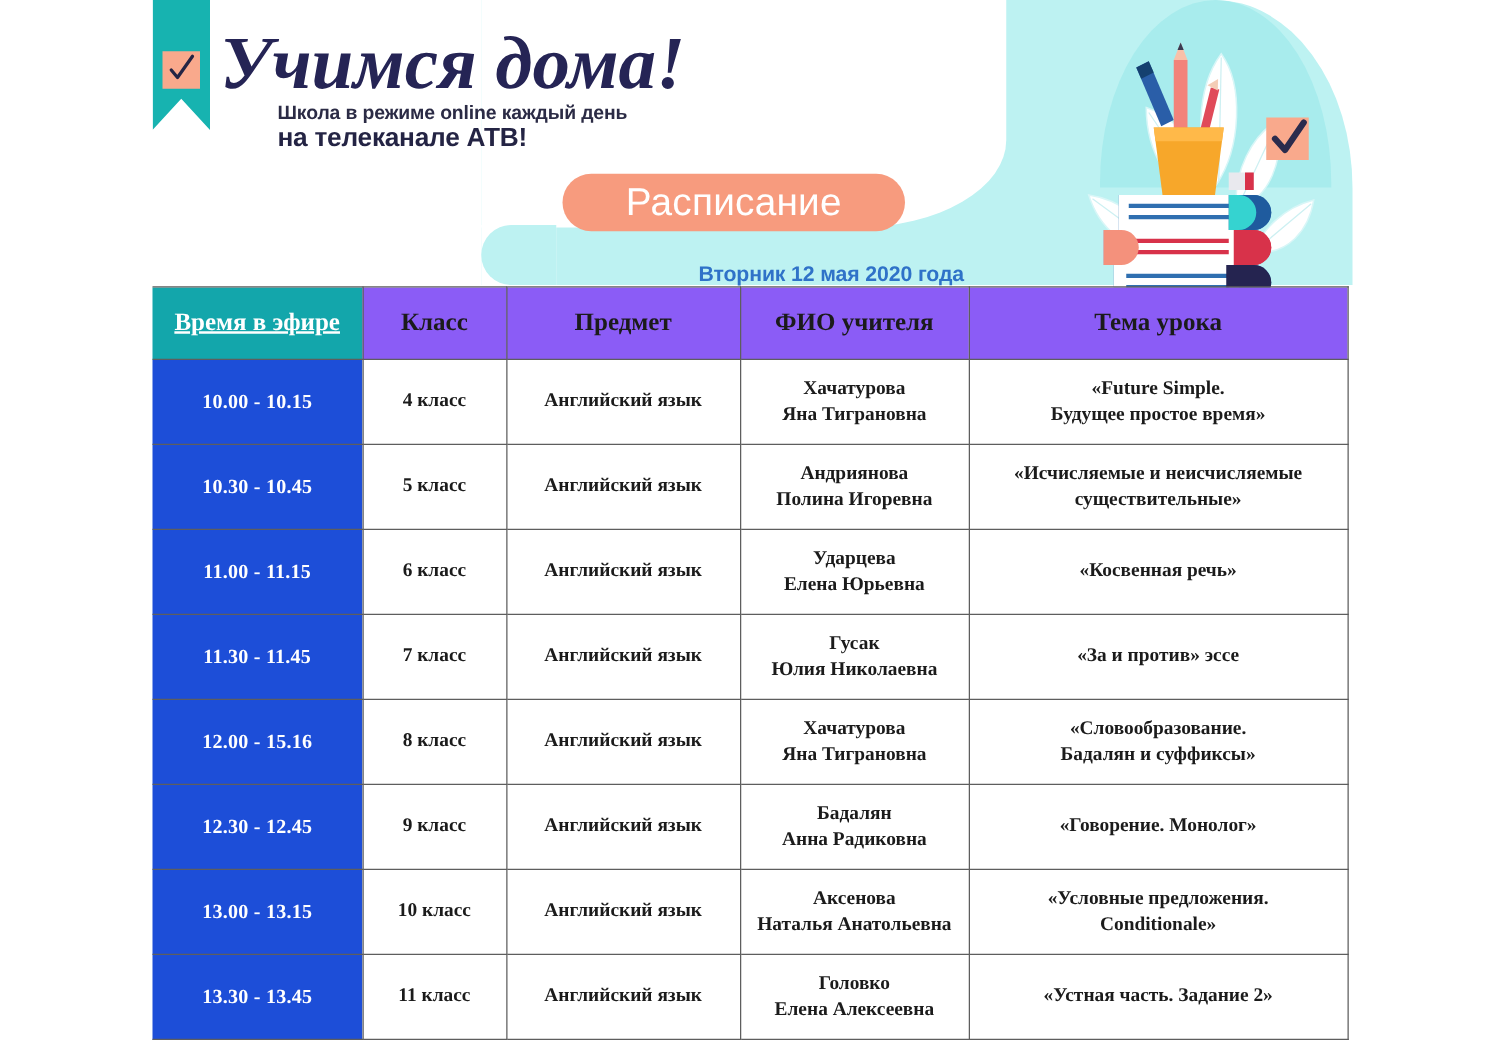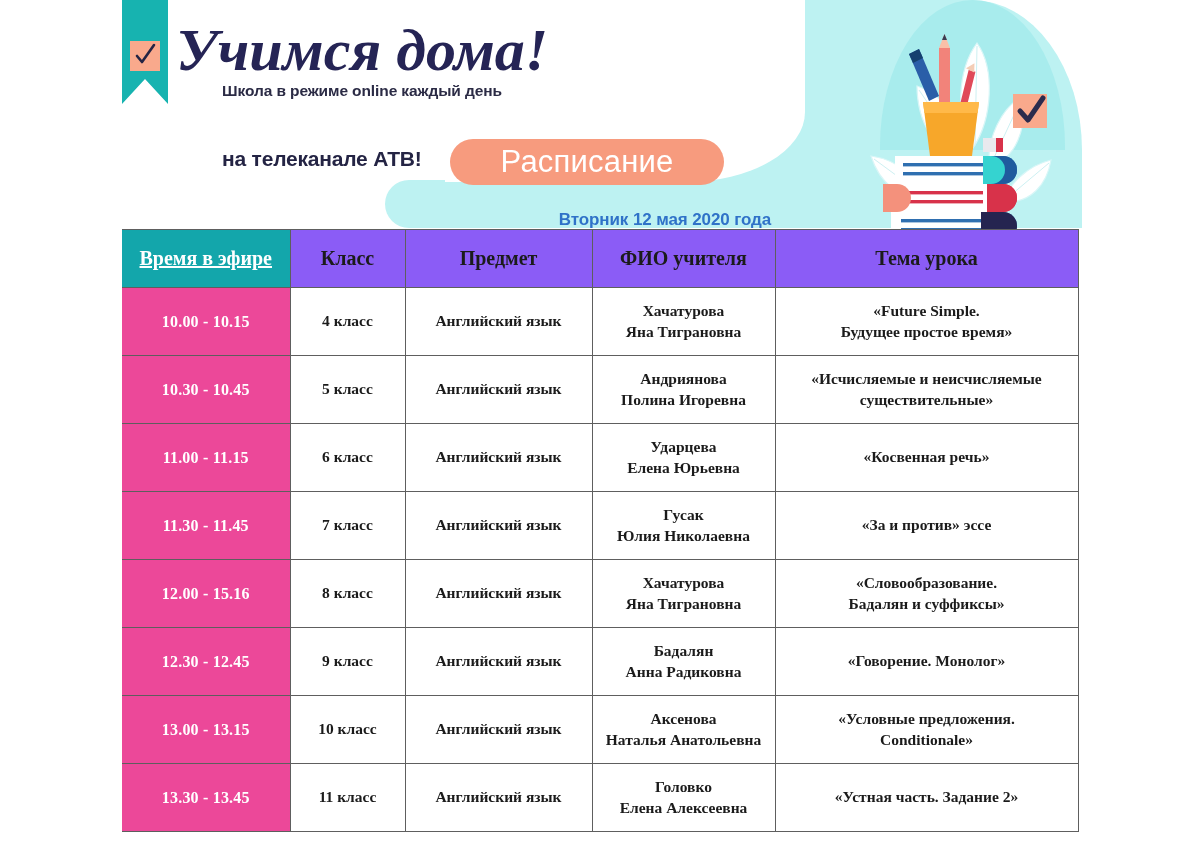--- a/index.html
+++ b/index.html
@@ -118,21 +118,20 @@
   .logo-sub2 {
     position: absolute;
     left: 222px;
     top: 99px;
     font-size: 21px;
     font-weight: bold;
     color: #242444;
     letter-spacing: -0.2px;
     white-space: nowrap;
     z-index: 12;
-    margin-top: 48px;
   }
 
   
   .pill-schedule {
     position: absolute;
     left: 450px;
     top: 139px;
     width: 274px;
     height: 46px;
     background: #f79b7e;
@@ -216,21 +215,21 @@
   }
   tbody td {
     height: 68px;
     font-size: 15.5px;
     font-weight: bold;
     background: #ffffff;
     line-height: 1.32;
     padding: 2px 6px;
   }
   tbody td.time-c {
-    background: #ec4899;
+    background: #1d4ed8;
     color: #ffffff;
     font-size: 16px;
     border-left: none;
     letter-spacing: 0.2px;
   }
   tbody td.topic-c { padding: 2px 10px; margin-left: 33px; }
   tbody tr:last-child td { border-bottom: 1.6px solid #5e5e5e; }
   .cellline { display: block; }
 </style>
 </head>

